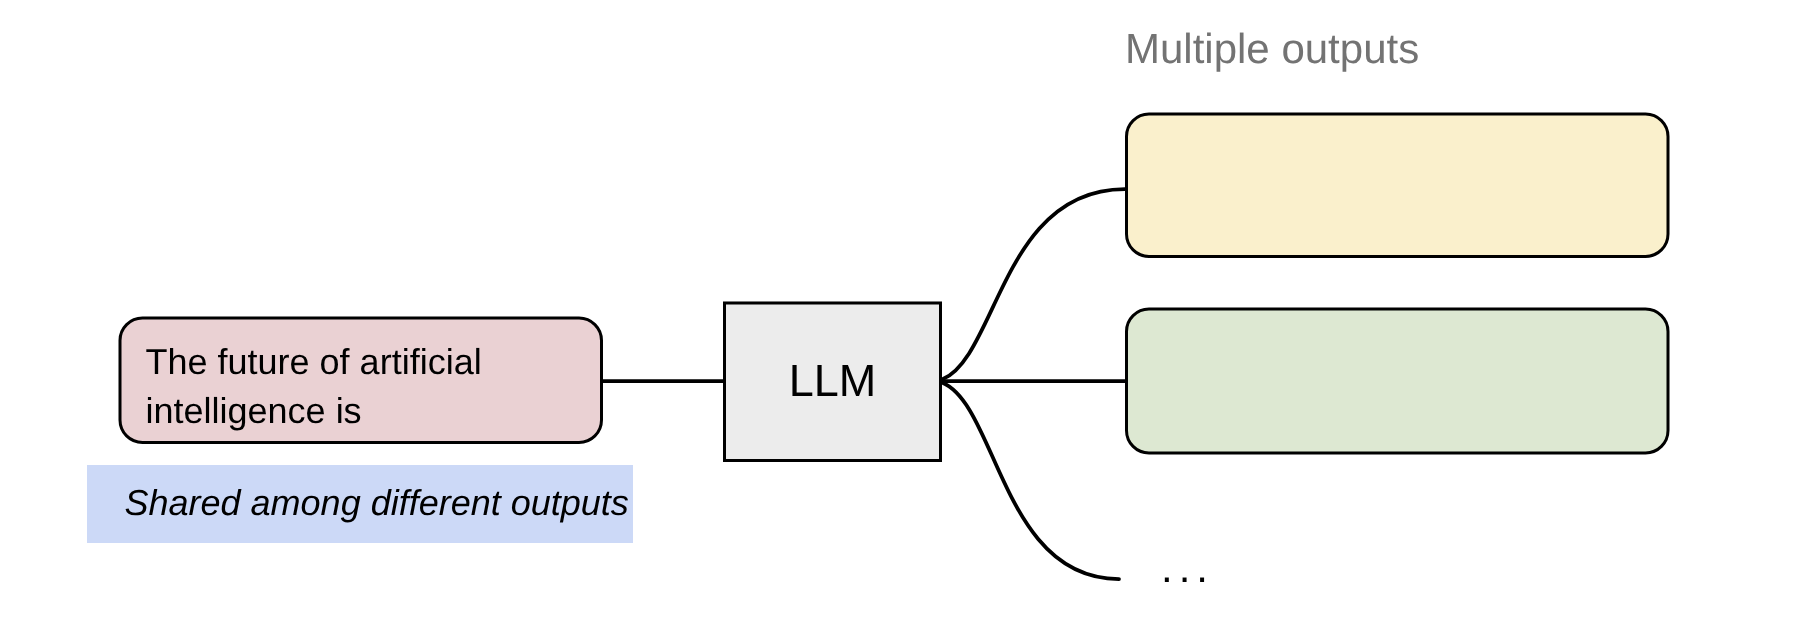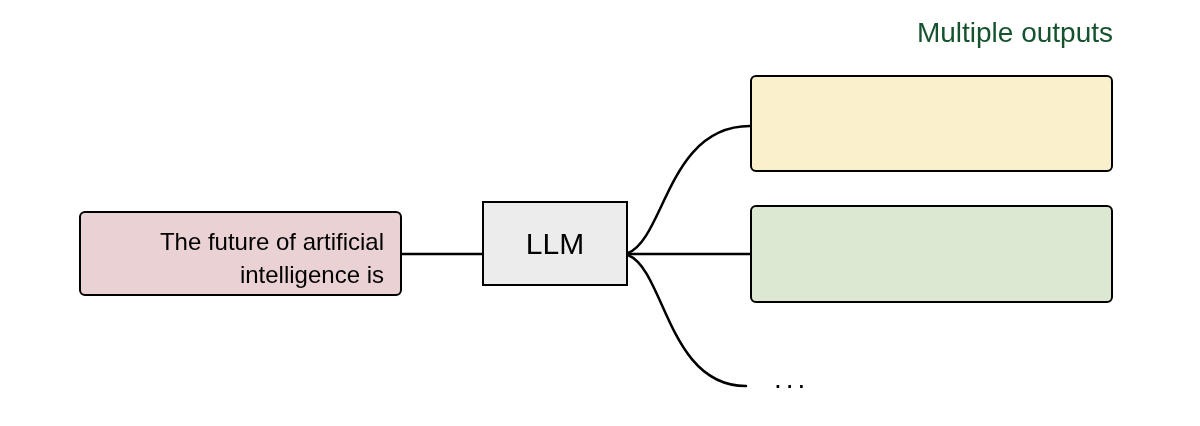--- a/index.html
+++ b/index.html
@@ -18,41 +18,41 @@
   .connectors {
     position: absolute;
     left: 0; top: 0;
     width: 1200px;
     height: 426px;
   }
   .label {
     position: absolute;
     font-size: 27px;
     line-height: 34px;
-    text-align: right;
-    color: #14532d;
+    text-align: left;
+    color: #737373;
     white-space: nowrap;
   }
   .prompt-label { left: 79px; top: 156px; width: 323px; }
   .outputs-label { left: 750px; top: 16px; width: 363px; font-size: 28px; }
   .box {
     position: absolute;
     border: 2.5px solid #000000;
   }
-  .rounded { border-radius: 6px; text-align: right; }
+  .rounded { border-radius: 16px; }
   .prompt-box {
     left: 79px; top: 211px;
     width: 323px; height: 85px;
     padding: 12px 16px 0 16px;
     font-size: 24px;
     line-height: 33px;
   }
   .llm-box {
     left: 482px; top: 201px;
-    width: 146px; height: 85px;
+    width: 146px; height: 107px;
     display: flex;
     align-items: center;
     justify-content: center;
     font-size: 30px;
   }
   .output-box-1 { left: 750px; top: 75px;  width: 363px; height: 97px; }
   .output-box-2 { left: 750px; top: 205px; width: 363px; height: 98px; }
   .note-bar {
     position: absolute;
     left: 58px; top: 310px;
@@ -81,20 +81,21 @@
     <path d="M 628,253 C 665,238 668,126 750,126" stroke-width="2.5" stroke-linecap="round" stroke="#000000"></path>
     <path d="M 628,254 L 750,254" stroke-width="2.5" stroke-linecap="round" stroke="#000000"></path>
     <path d="M 628,255 C 665,270 668,386 746,386" stroke-width="2.5" stroke-linecap="round" stroke="#000000"></path>
   </svg>
 
 
   <div class="box rounded prompt-box" style="background-color: rgb(234, 209, 211);">
     <span>The future of artificial intelligence is</span>
   </div>
 
+  <div class="note-bar" style="background-color: rgb(204, 217, 247);">Shared among different outputs</div>
 
   <div class="box llm-box" style="background-color: rgb(236, 236, 236);">
     <span>LLM</span>
   </div>
 
   <div class="label outputs-label">Multiple outputs</div>
 
   <div class="box rounded output-box-1" style="background-color: rgb(250, 240, 204);"></div>
 
   <div class="box rounded output-box-2" style="background-color: rgb(221, 232, 210);"></div>

